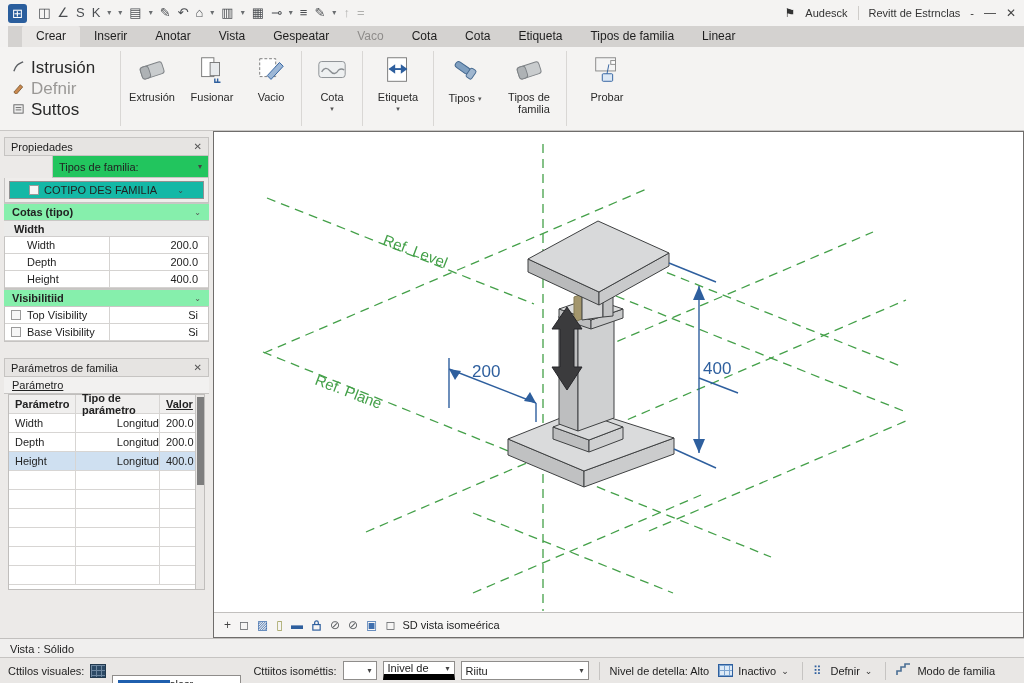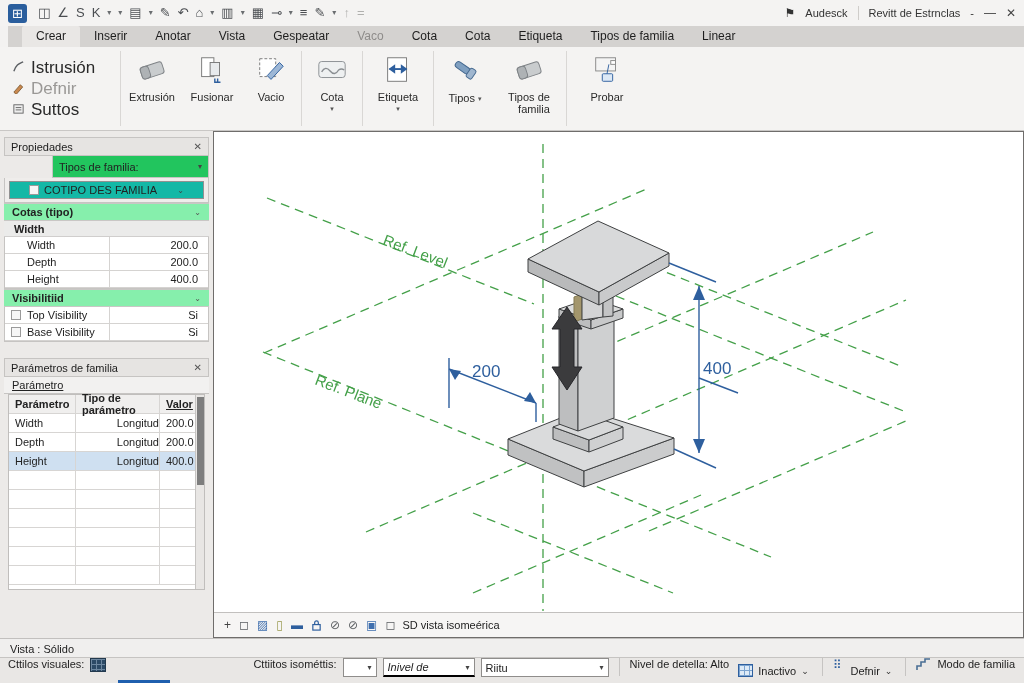--- a/index.html
+++ b/index.html
@@ -86,21 +86,21 @@
     background:#fff; border:1px solid #6f6d6b; }
   .viewbar { position:absolute; left:0; bottom:0; width:100%; height:25px; background:#f6f5f4;
     border-top:1px solid #c2c0be; display:flex; align-items:center; gap:7px; padding:0 10px; }
   .vb-ic { font-size:12px; color:#5a5d60; cursor:pointer; display:flex; align-items:center; }
   .vb-label { font-size:11px; color:#222; margin-left:0; }
 
   
   .statusbar { position:absolute; left:0; top:638px; width:1024px; height:19px; background:#f0efee;
     border-top:1px solid #c2c0be; display:flex; align-items:flex-start; padding:4px 10px; }
   .optionsbar { position:absolute; left:0; top:657px; width:1024px; height:26px; background:#e9e7e5;
-    border-top:1px solid #c6c4c2; display:flex; gap:6px; padding:0 8px; }
+    border-top:1px solid #c6c4c2; display:flex; align-items:center; gap:6px; padding:0 8px; }
   .ob-label { color:#1e1e1e; white-space:nowrap; }
   .ob-select { background:#fff; border:1px solid #8f8d8b; height:19px; display:flex; align-items:center;
     padding:0 4px; gap:6px; cursor:pointer; white-space:nowrap; }
   .ob-select .caret { font-size:8px; color:#444; margin-left:auto; }
   .ob-sep { width:1px; height:18px; background:#c6c4c2; margin:0 4px; }
   .ob-btn { display:flex; align-items:center; gap:5px; cursor:pointer; padding:0 3px; }
   .vs-icon { width:16px; height:14px; background:#2c4a66; border:1px solid #22394e; display:inline-block;
     background-image:linear-gradient(#6d87a0 1px,transparent 1px),linear-gradient(90deg,#6d87a0 1px,transparent 1px);
     background-size:5px 5px; }
   .grid-icon { width:15px; height:13px; border:1px solid #2e5f9e; display:inline-block;
@@ -508,21 +508,21 @@
     <span class="vs-icon"></span>
     <span class="ob-select" style="width:129px;margin-top:27px;">
       <span>Etiilos visualesr</span>
       <span class="caret">▾</span>
     </span>
     <span class="ob-label" style="margin-left:6px;">Cttiitos isométtis:</span>
     <span class="ob-select" style="width:34px;">
       <span></span>
       <span class="caret">▾</span>
     </span>
-    <span class="ob-select" style="width:92px;border-bottom:2px solid #000000;font-style:italic;">
+    <span class="ob-select" style="width:72px;border-bottom:6px solid #000000;">
       <span>Inivel de</span>
       <span class="caret">▾</span>
     </span>
     <span class="ob-select" style="width:128px;">
       <span>Riitu</span>
       <span class="caret">▾</span>
     </span>
     <span class="ob-sep"></span>
     <span class="ob-label">Nivel de detella: Alto</span>
     <span class="ob-btn">

